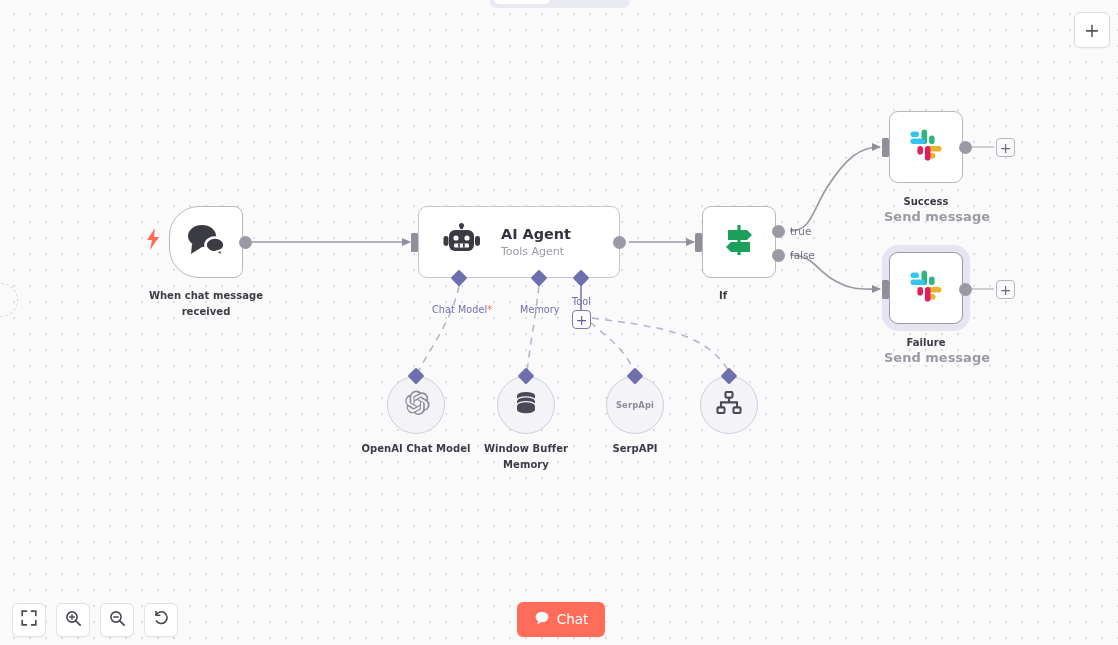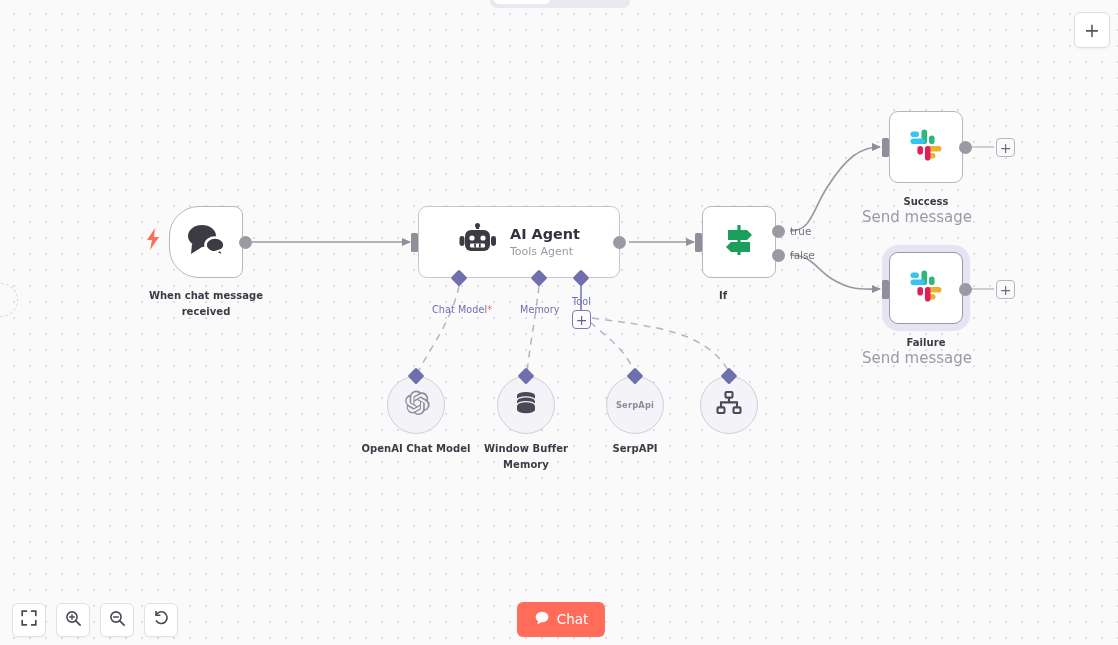--- a/index.html
+++ b/index.html
@@ -38,45 +38,45 @@
     text-align: center;
     color: #3b3b46;
     font-size: 10px;
     font-weight: 600;
     line-height: 15.5px;
     z-index: 6;
     letter-spacing: 0.05px;
   }
   .node-subcaption {
     position: absolute;
-    text-align: left;
+    text-align: right;
     color: #9a9aa4;
-    font-size: 15px;
-    font-weight: 400;
+    font-size: 13px;
+    font-weight: 700;
     line-height: 14px;
     z-index: 6;
   }
 
   
   #node-trigger {
     left: 169px; top: 206px; width: 74px; height: 72px;
     border-radius: 30px 9px 9px 30px;
     justify-content: center;
   }
   .bolt {
     position: absolute; left: 146px; top: 228px;
     color: #ff6d5a; font-size: 21px; line-height: 1;
     font-weight: bold; z-index: 7;
   }
 
   
   #node-agent {
     left: 418px; top: 206px; width: 202px; height: 72px;
     border-color: #c6c6d2;
-    padding-left: 40px; gap: 13px;
+    padding-left: 24px; gap: 20px;
   }
   .agent-text { display: flex; flex-direction: column; gap: 1px; }
   .agent-title { font-size: 14.4px; font-weight: 600; color: #333340; line-height: 17px; }
   .agent-sub { font-size: 11px; color: #9a9aa4; line-height: 15px; }
 
   
   #node-if { left: 702px; top: 206px; width: 74px; height: 72px; justify-content: center; }
 
   
   #node-success { left: 889px; top: 111px; width: 74px; height: 72px; justify-content: center; }

